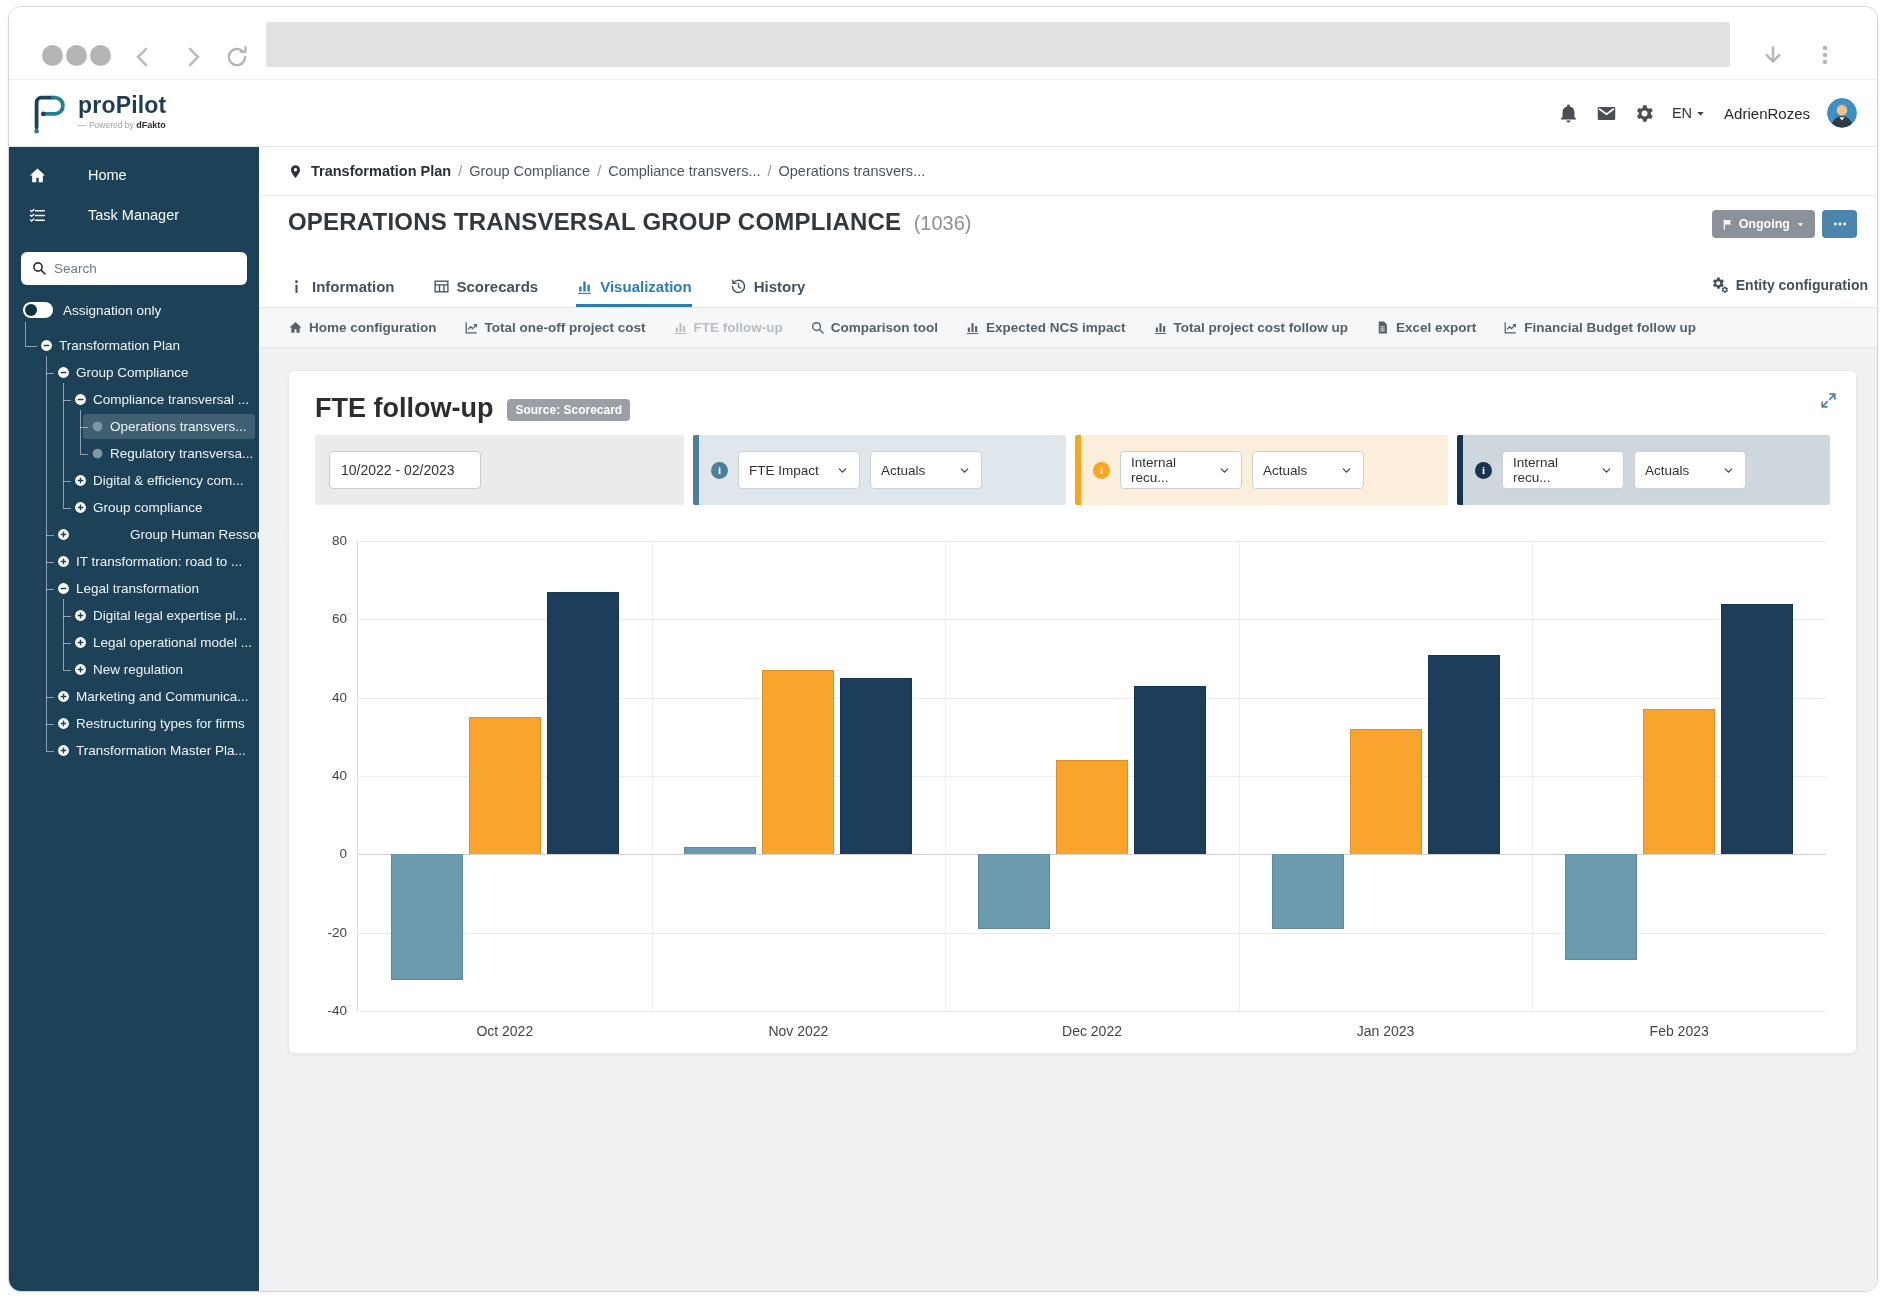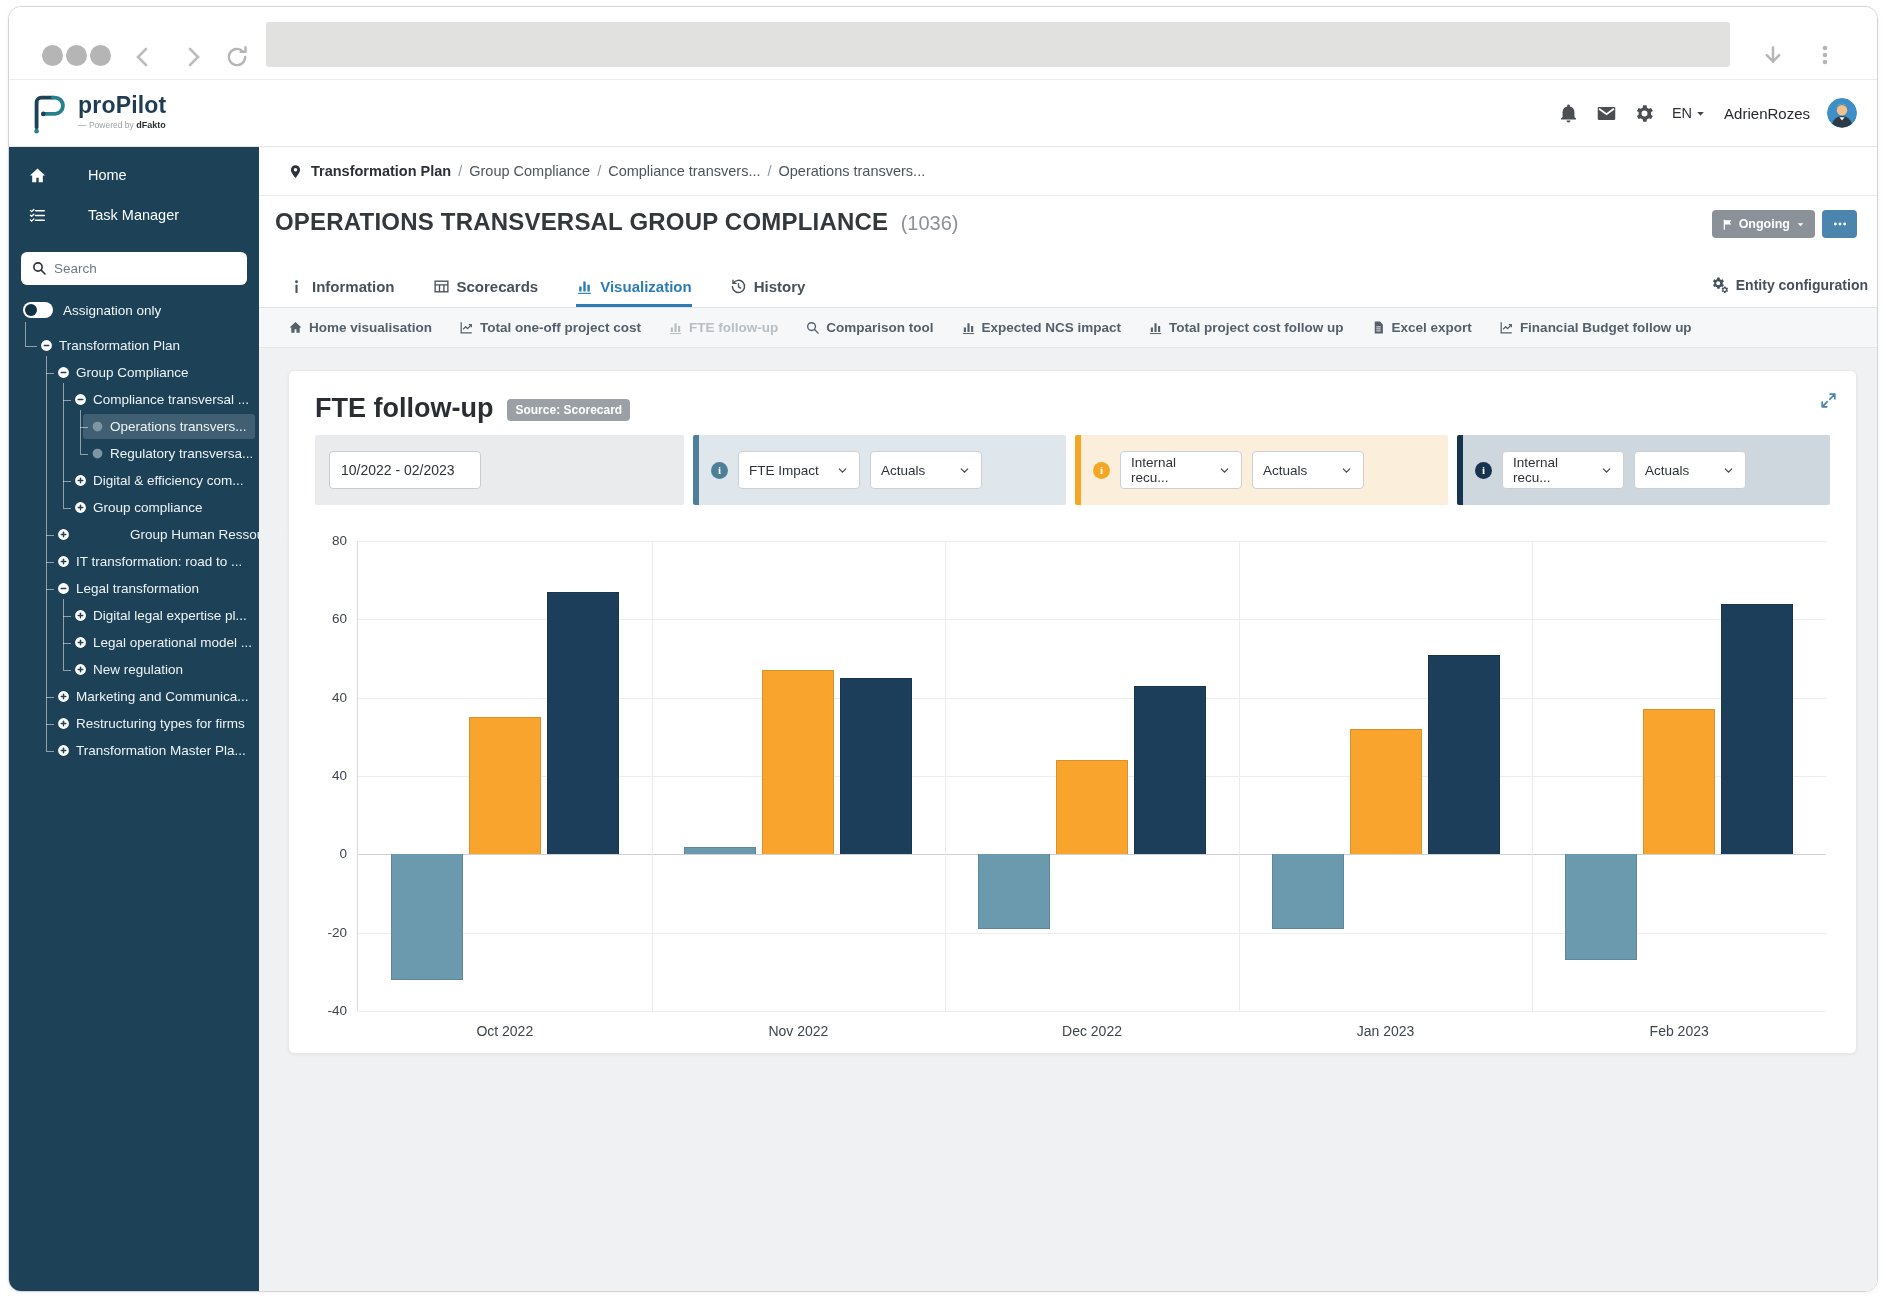--- a/index.html
+++ b/index.html
@@ -60,21 +60,21 @@
   .tlabel{position:absolute;font-size:13.5px;color:#eef3f6;white-space:nowrap;}
   .tline{position:absolute;background:rgba(255,255,255,.5);}
   
   .crumbrow{height:48px;border-bottom:1px solid #e9eaeb;display:flex;align-items:center;padding-left:29px;flex:none;}
   .crumb{display:flex;align-items:center;gap:7px;font-size:14.5px;color:#4c555d;}
   .crumb .pinic{width:15px;height:15px;color:#2c3237;margin-right:1px;}
   .crumb .pinic svg{width:100%;height:100%;}
   .crumb-root{font-weight:700;color:#2b3036;}
   .crumb-sep{color:#8d959c;}
   .crumb-part{color:#4c555d;cursor:pointer;}
-  .titlerow{height:76px;flex:none;position:relative;padding-left:16px;}
+  .titlerow{height:76px;flex:none;position:relative;padding-left:29px;}
   .ptitle{margin:0;padding-top:12px;font-size:24px;font-weight:700;color:#33383d;letter-spacing:.2px;display:inline-block;}
   .ptitleid{font-size:20px;color:#8b9197;font-weight:400;margin-left:8px;}
   .lvlbadge{display:inline-block;margin-top:9px;background:#9aa0a4;color:#fff;font-size:12px;font-weight:700;
             padding:4px 9px;border-radius:4px;}
   .titlebtns{position:absolute;right:20px;top:14px;display:flex;gap:7px;align-items:center;}
   .ongoingbtn{display:flex;align-items:center;gap:5px;background:#8a9199;color:#fff;border:none;border-radius:4px;
               height:28px;padding:0 9px;font-size:12.5px;font-weight:700;cursor:pointer;font-family:inherit;}
   .ongoingbtn .fic{width:13px;height:13px;}
   .ongoingbtn .fic svg{width:100%;height:100%;}
   .ongoingbtn .car{width:11px;height:11px;}
@@ -514,21 +514,21 @@
               </svg></span>
           <span>Entity configuration</span>
         </div>
       </div>
 
       <div class="subbar" id="subbar">
           <div class="subtab">
             <span class="tic"><svg viewBox="0 0 24 24" fill="currentColor">
                 <path d="M12 3.2 2.5 12h2.8v8.5h5.2v-5.6h3v5.6h5.2V12h2.8z"></path>
               </svg></span>
-            <span>Home visualisation</span>
+            <span>Home configuration</span>
           </div>
           <div class="subtab">
             <span class="tic"><svg viewBox="0 0 24 24" fill="none" stroke="currentColor" stroke-width="2">
                 <path d="M3.5 3.5v17h17"></path>
                 <path d="M6.5 15l4.2-4.2 3 3 5.8-5.8"></path>
                 <path d="M15.7 7.5h4v4"></path>
               </svg></span>
             <span>Total one-off project cost</span>
           </div>
           <div class="subtab active">

